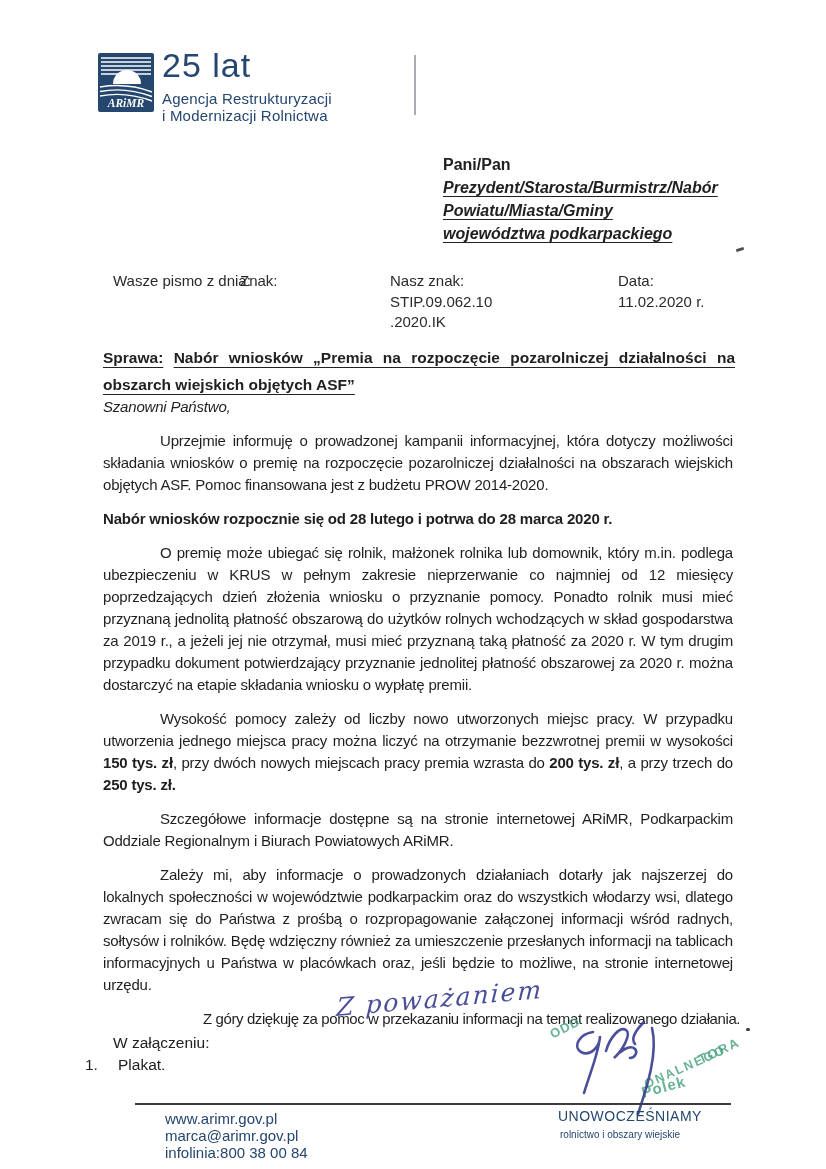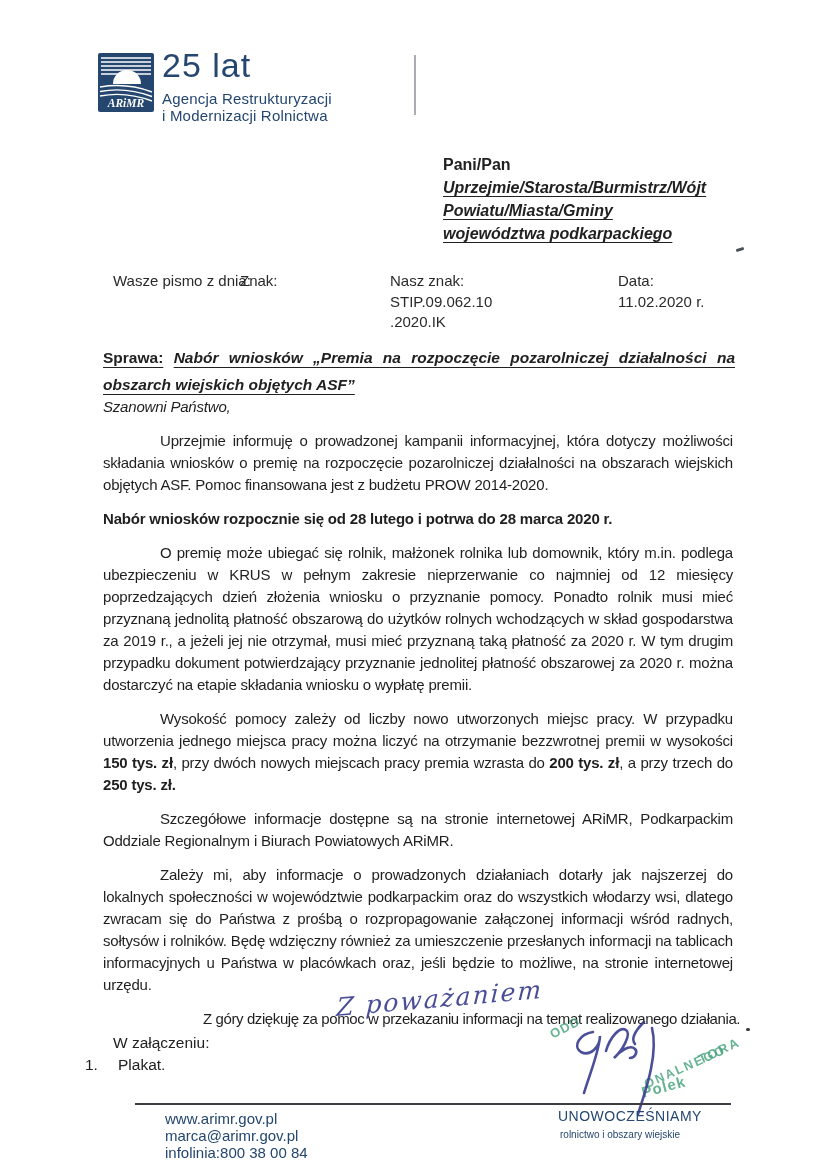--- a/index.html
+++ b/index.html
@@ -21,21 +21,21 @@
   .addressee .bi { font-weight:bold; font-style:italic; text-decoration:underline; text-underline-offset:3px; }
 
   
   .ref { position:absolute; top:272px; font-size:15px; color:#2a2a2a; }
   .ref2 { position:absolute; font-size:15px; color:#2a2a2a; }
 
   
   .subject { position:absolute; left:103px; top:344px; width:632px; font-size:15.5px; line-height:27px; text-align:justify; text-align-last:left; }
   .subject span { text-decoration:underline; text-underline-offset:4px; }
   .subject .lab { font-weight:600; }
-  .subject .bi  { font-weight:bold; font-style:italic; }
+  .subject .bi  { font-weight:bold; }
 
   
   .bodyflow { position:absolute; left:103px; top:396px; width:630px; font-size:15px; line-height:22px; letter-spacing:-0.2px; color:#1f1f1f; }
   .salut { font-style:italic; margin-bottom:12px; }
   .para  { text-align:justify; text-indent:57px; margin-bottom:12px; }
   .boldline { font-weight:bold; margin-bottom:12px; }
   .closing { padding-left:100px; margin-top:6px; white-space:nowrap; letter-spacing:-0.4px; }
   b { font-weight:bold; }
 
   
@@ -84,21 +84,21 @@
     </g>
     <text x="28" y="54" text-anchor="middle" font-family="Liberation Serif, serif" font-style="italic" font-weight="bold" font-size="11.5" fill="#ffffff">ARiMR</text>
   </svg>
   <div class="logo-title">25 lat</div>
   <div class="org-line" style="top:90px;">Agencja Restrukturyzacji</div>
   <div class="org-line" style="top:107px;">i Modernizacji Rolnictwa</div>
   <div class="v-divider"></div>
 
   <div class="addressee">
     <div class="b">Pani/Pan</div>
-    <div class="bi">Uprzejmie/Starosta/Burmistrz/Wójt</div>
+    <div class="bi">Prezydent/Starosta/Burmistrz/Nabór</div>
     <div class="bi">Powiatu/Miasta/Gminy</div>
     <div class="bi">województwa podkarpackiego</div>
   </div>
   <div class="speck1"></div>
 
   <div class="ref" style="left:113px;">Wasze pismo z dnia:</div>
   <div class="ref" style="left:240px;">Znak:</div>
   <div class="ref" style="left:390px;">Nasz znak:</div>
   <div class="ref2" style="left:390px; top:293px;">STIP.09.062.10</div>
   <div class="ref2" style="left:390px; top:313px;">.2020.IK</div>

